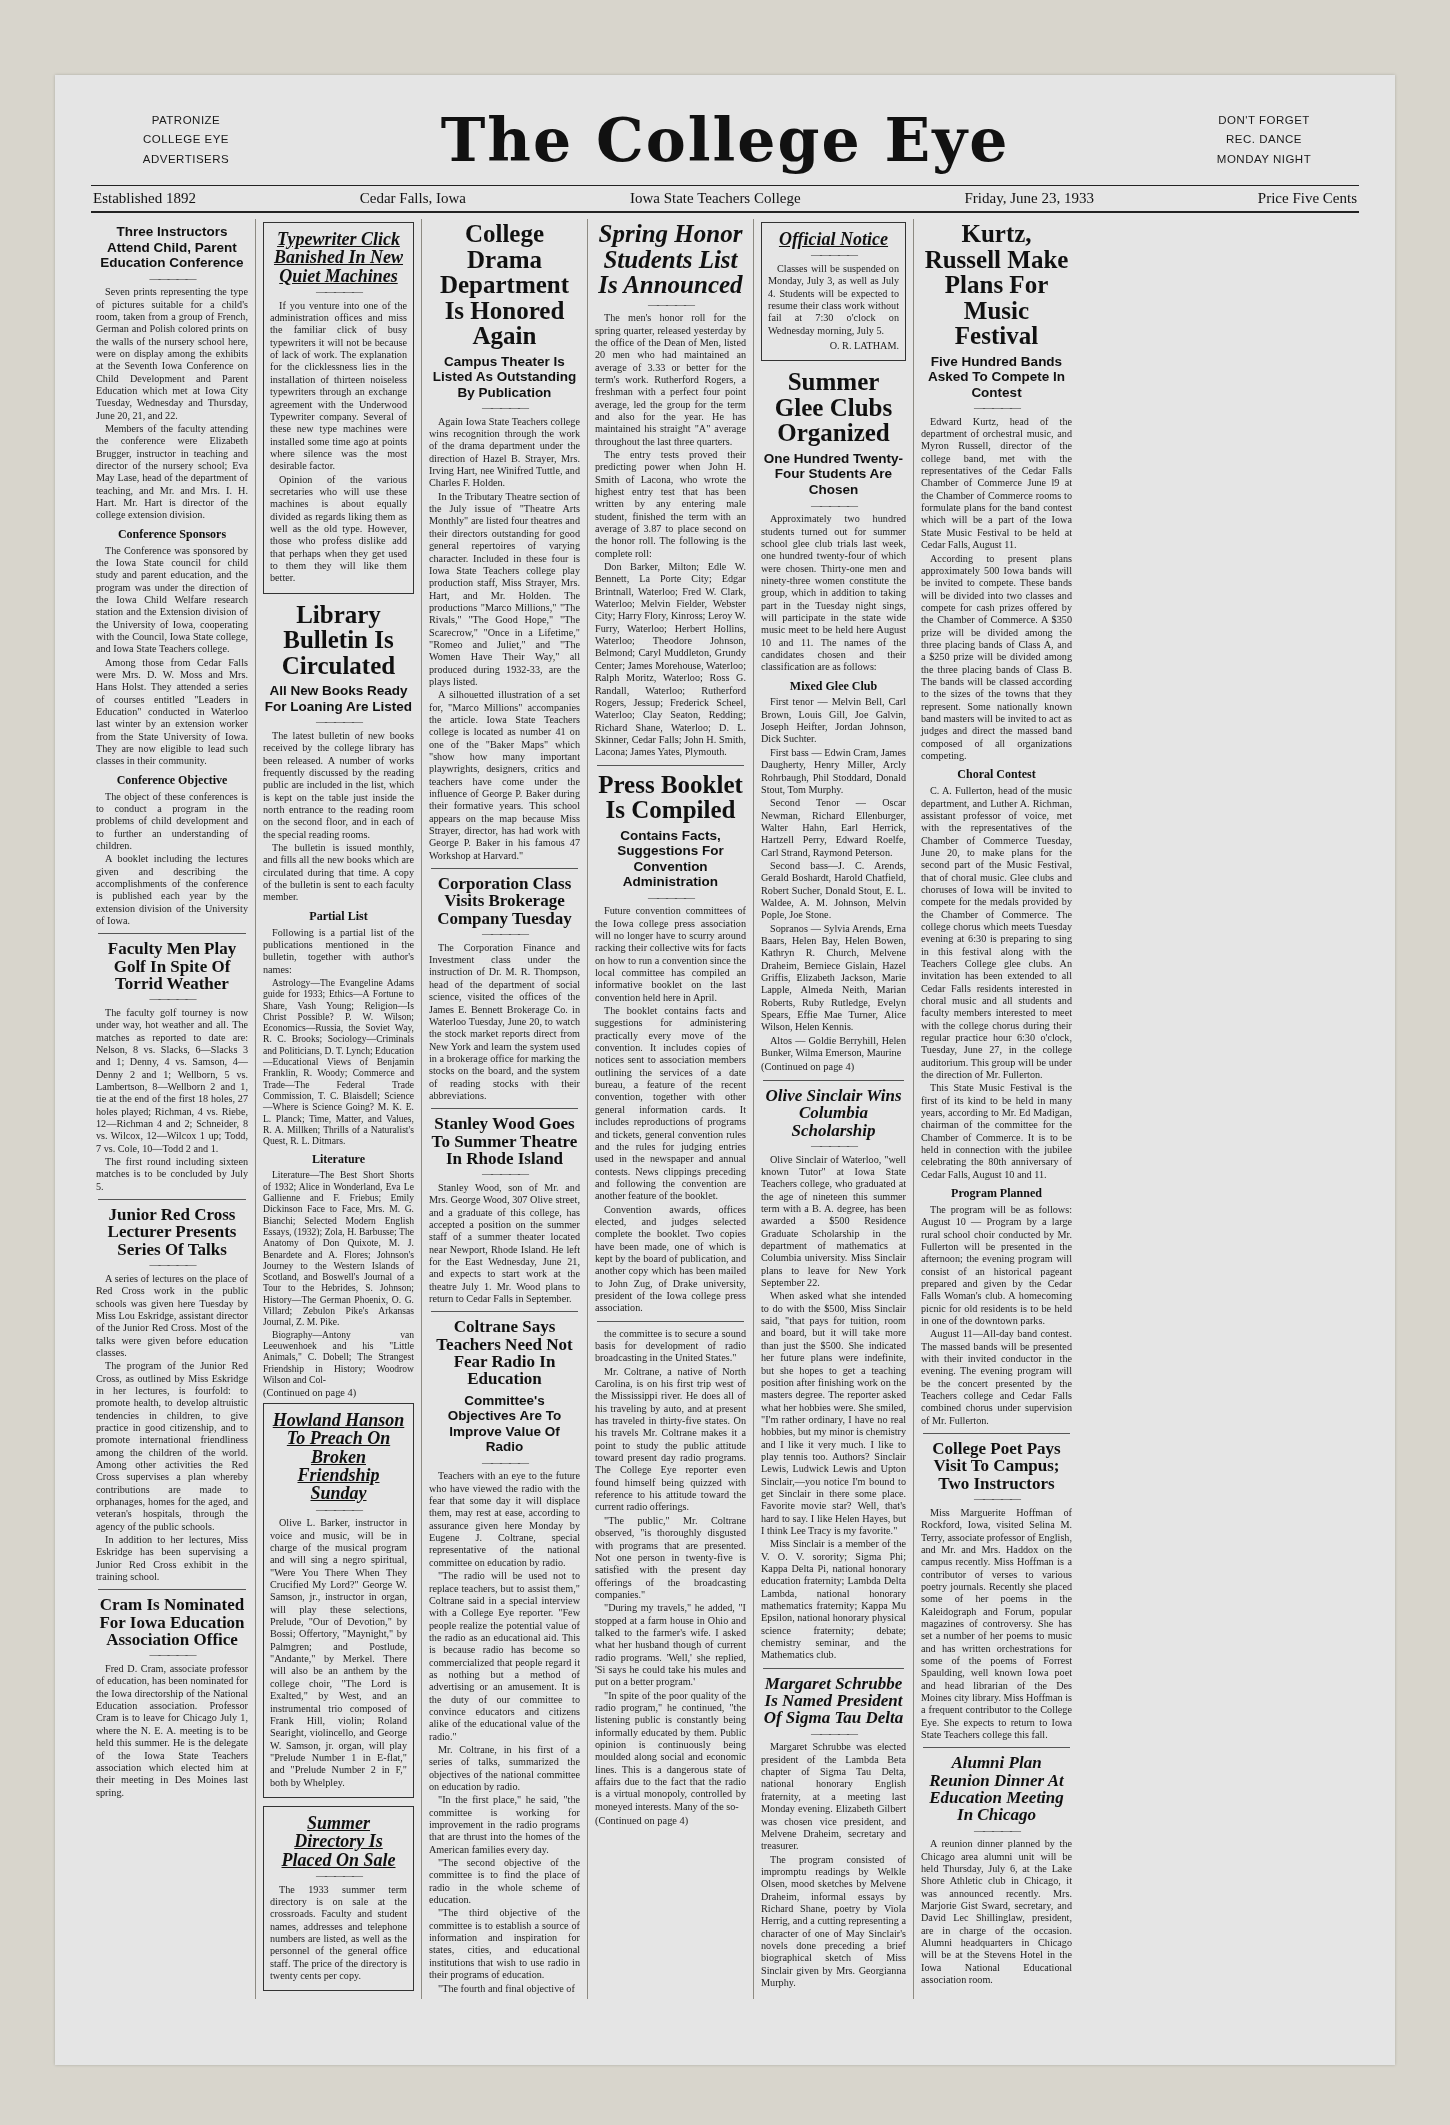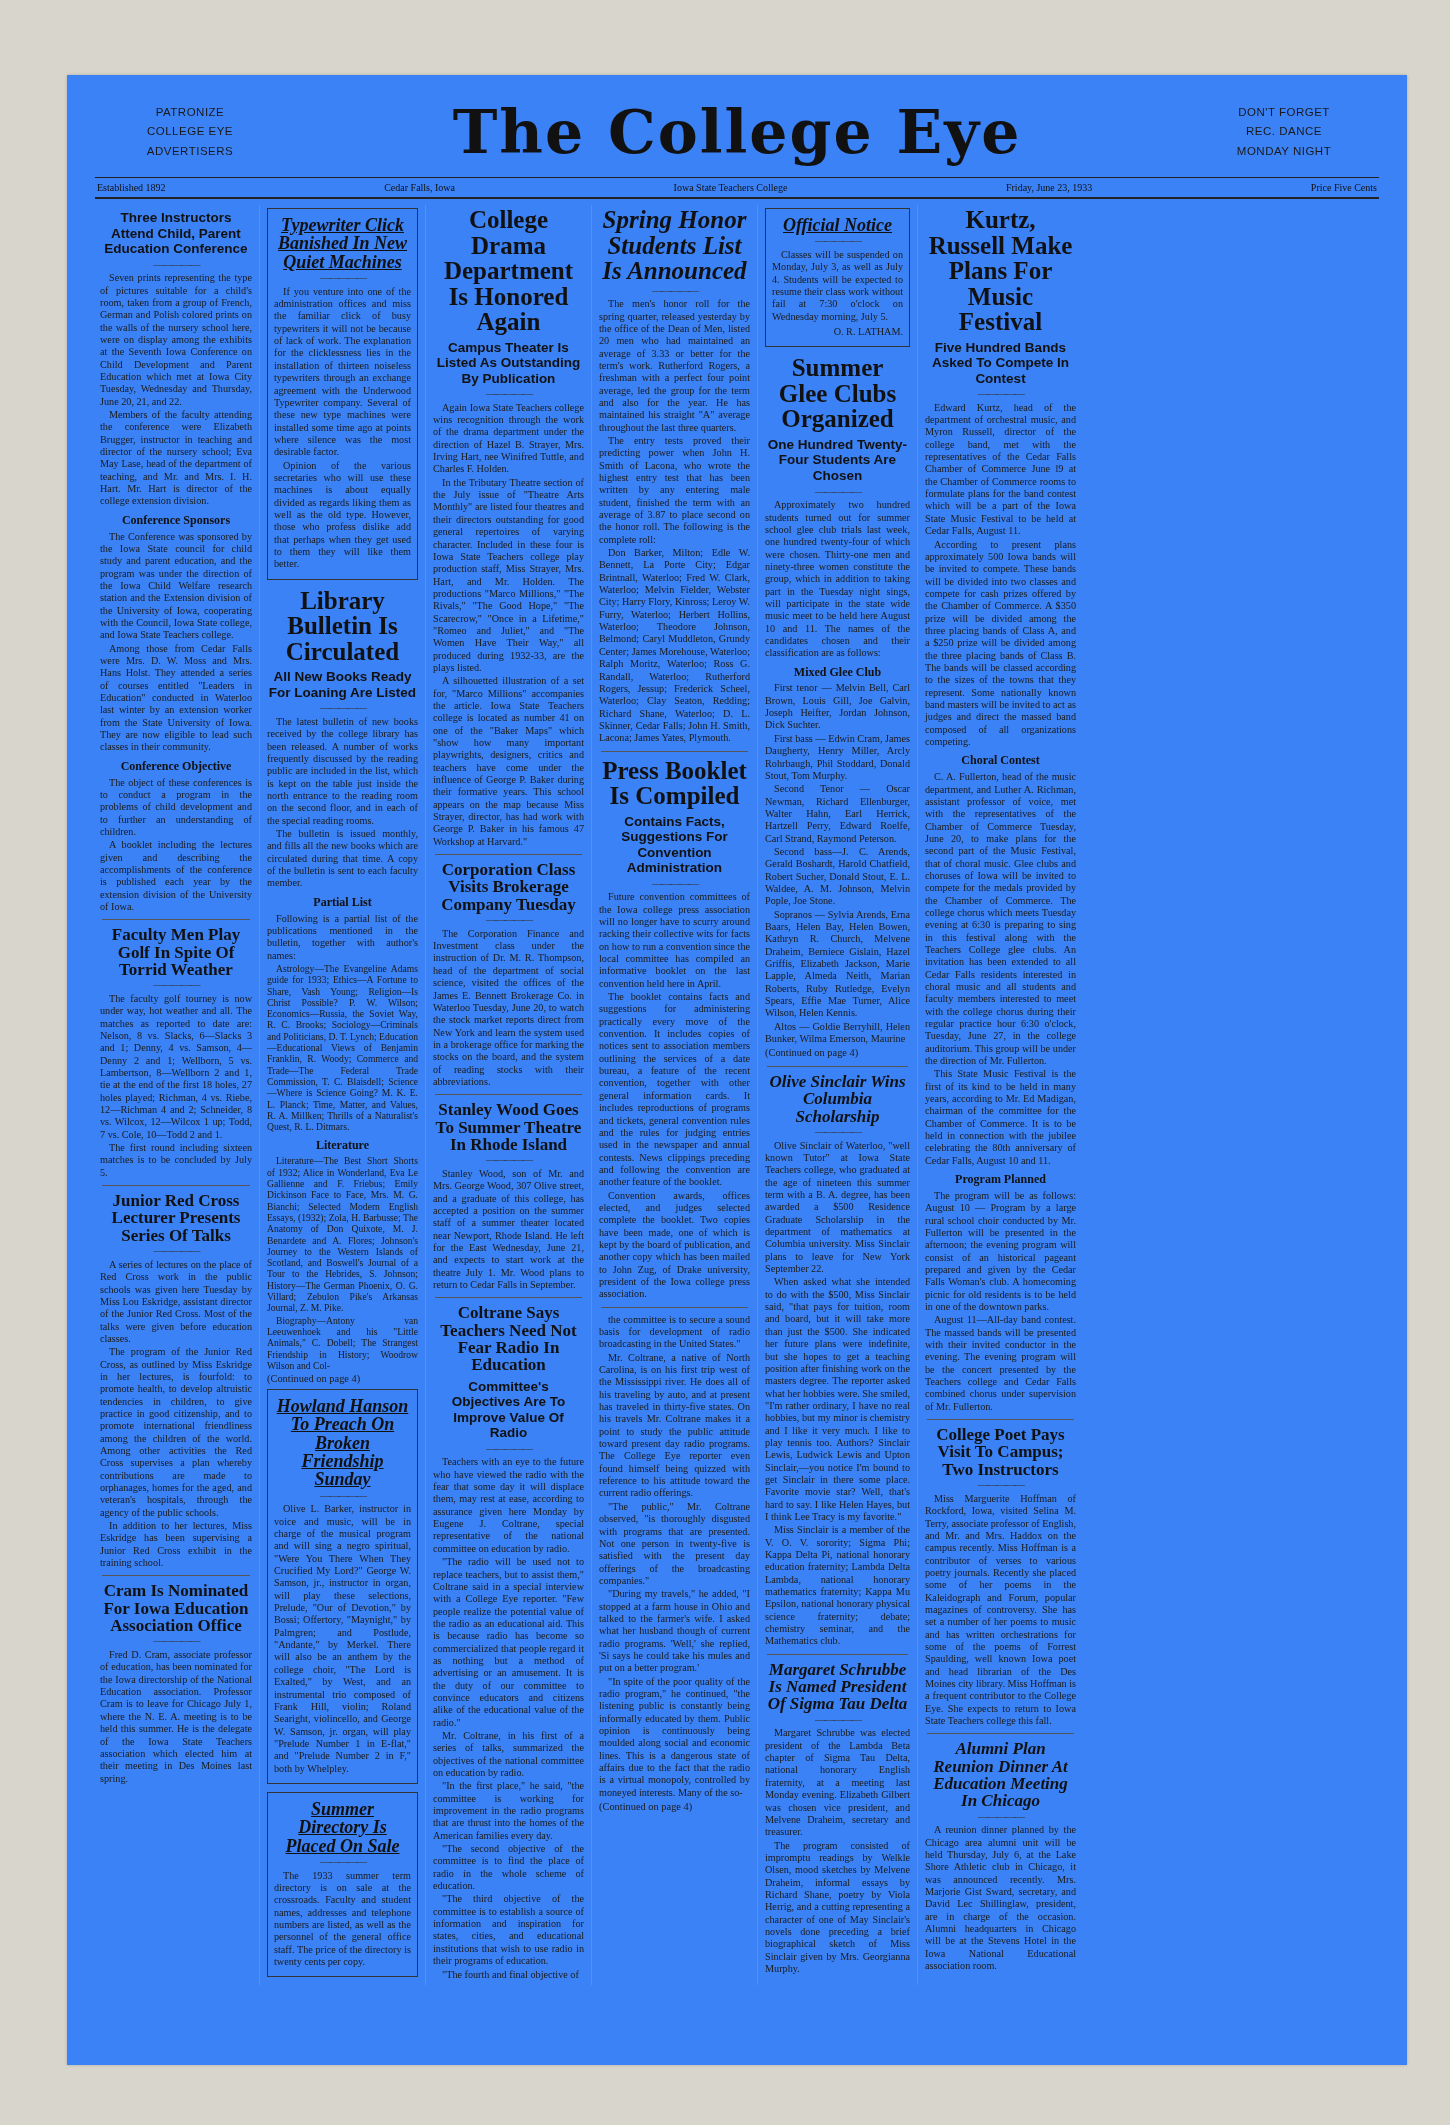--- a/index.html
+++ b/index.html
@@ -1,23 +1,23 @@
 <!DOCTYPE html>
 <html><head>
 <meta charset="utf-8">
 <style>
   html,body{margin:0;padding:0;background:#c9c6bd;}
   body{font-family:"Liberation Serif", serif;}
   .page{width:1450px;height:2125px;background:#d8d5cc;position:relative;box-sizing:border-box;}
-  .sheet{position:absolute;left:55px;top:75px;width:1340px;height:1990px;background:#3b82f6;box-shadow:0 0 3px rgba(0,0,0,.2);padding:0;box-sizing:border-box;margin-left:12px;}
+  .sheet{position:absolute;left:55px;top:75px;width:1340px;height:1990px;background:#e5e5e5;box-shadow:0 0 3px rgba(0,0,0,.2);padding:8px;box-sizing:border-box;}
   .masthead{display:flex;align-items:center;justify-content:space-between;padding:22px 28px 6px 28px;}
   .mast-side{font-family:"Liberation Sans",sans-serif;font-size:11.5px;letter-spacing:.5px;line-height:1.7;text-align:center;width:190px;color:#1a1a1a;}
   .mast-title{flex:1;text-align:center;font-family:"DejaVu Serif",serif;font-weight:bold;font-size:60px;letter-spacing:2px;color:#111;white-space:nowrap;}
   .rule{border-top:1px solid #222;margin:4px 28px 0 28px;}
-  .dateline{display:flex;justify-content:space-between;padding:4px 30px 4px 30px;font-family:"Liberation Serif",serif;font-size:10px;color:#111;}
+  .dateline{display:flex;justify-content:space-between;padding:4px 30px 4px 30px;font-family:"Liberation Serif",serif;font-size:15px;color:#111;}
   .dateline div{white-space:nowrap;}
   .rule2{border-top:2px solid #222;margin:0 28px;}
   .cols{display:flex;padding:6px 26px 10px 26px;gap:0;}
   .col{padding:0 7px;box-sizing:border-box;}
   .col + .col{border-left:1px solid #8d8a82;}
   .c1{width:166px;}
   .c2{width:166px;}
   .c3{width:166px;}
   .c4{width:166px;}
   .c5{width:160px;}

